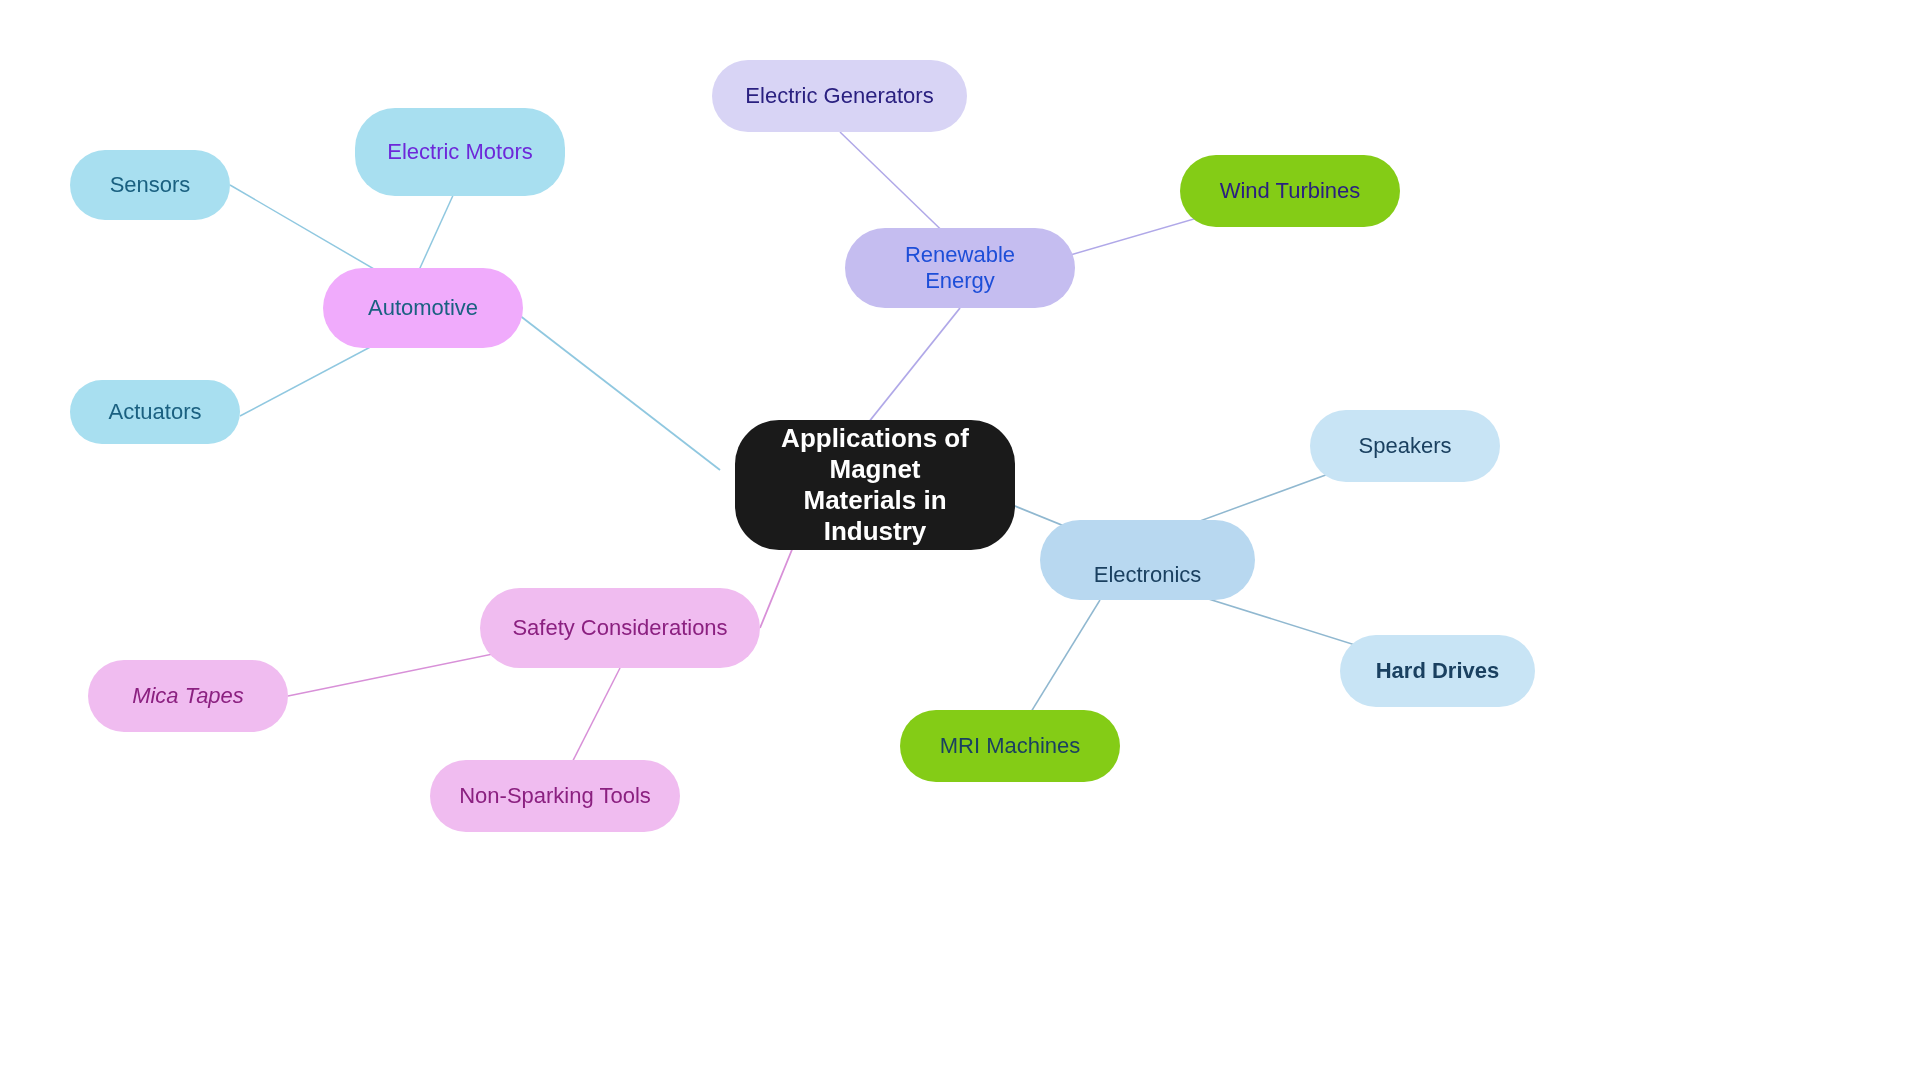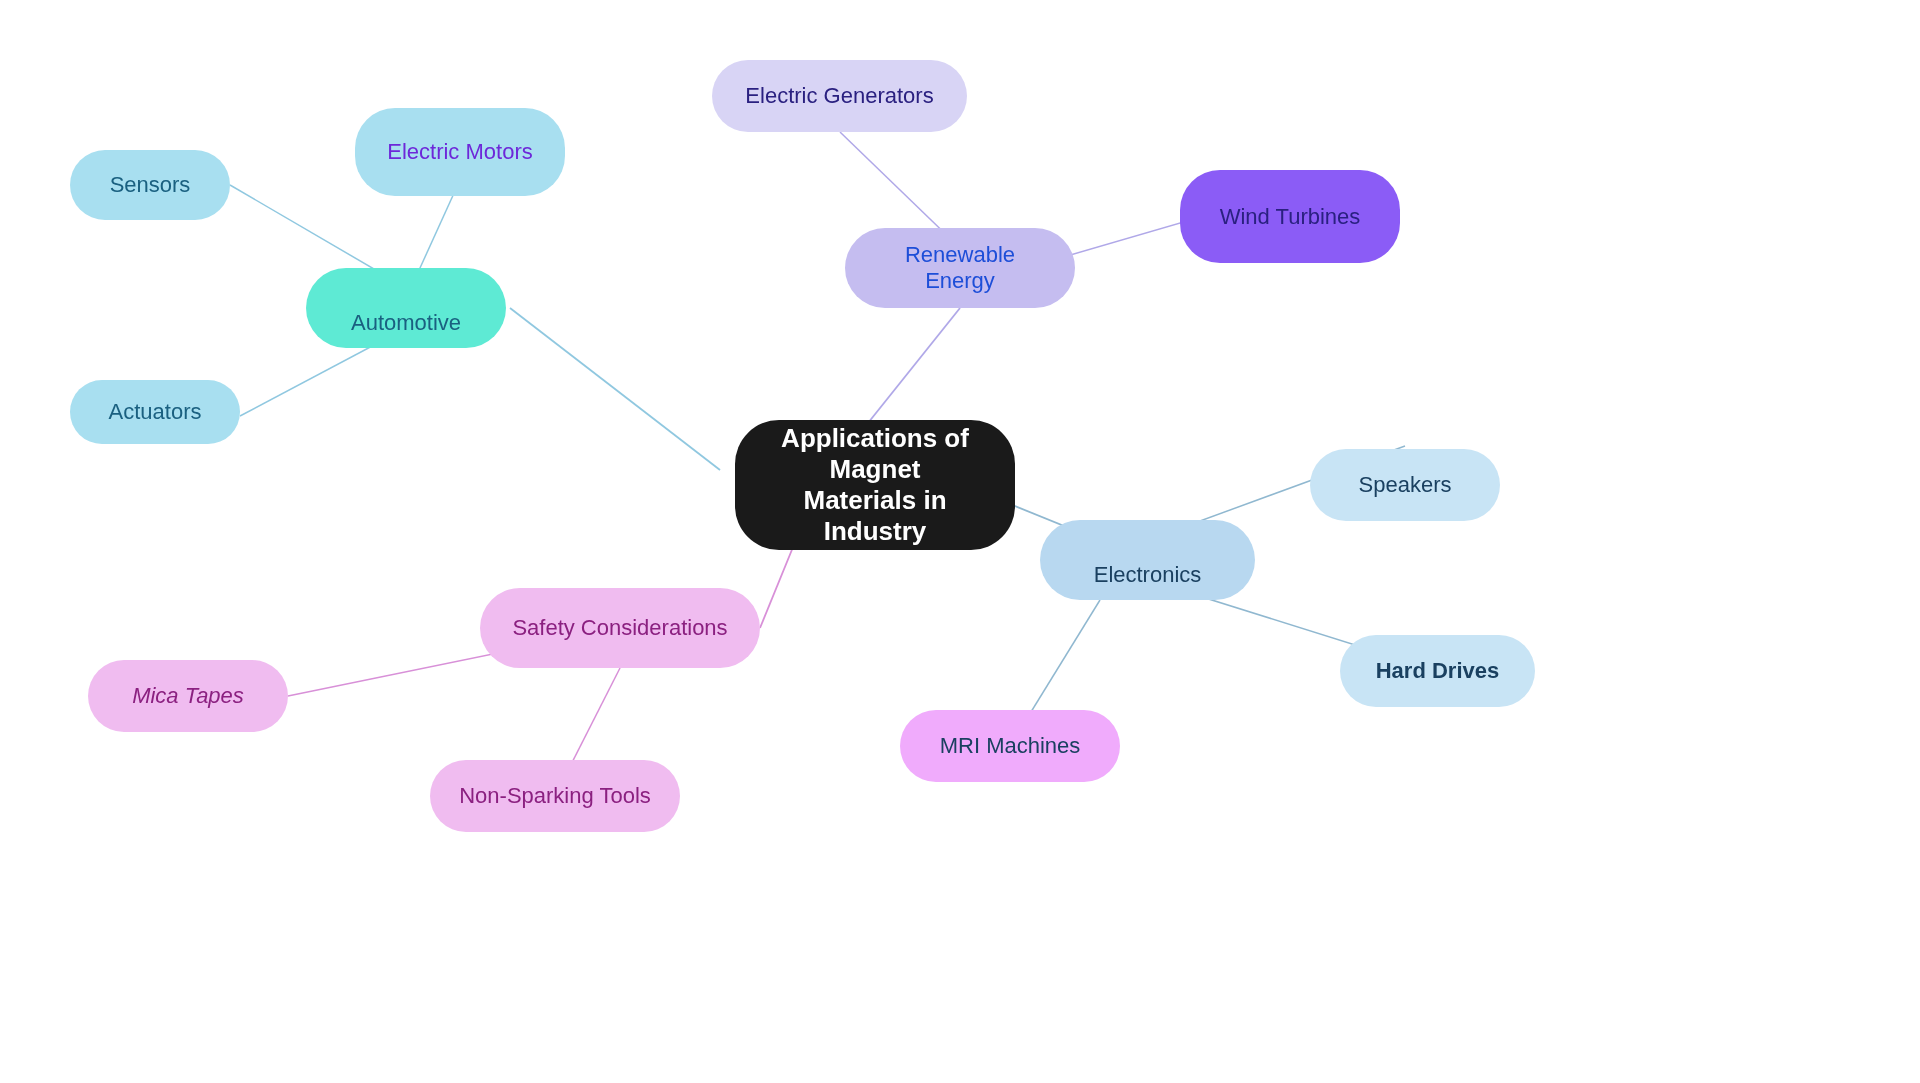--- a/index.html
+++ b/index.html
@@ -35,27 +35,26 @@
       font-size: 26px;
       font-weight: 600;
       width: 280px;
       height: 130px;
       left: 720px;
       top: 420px;
       border-radius: 44px;
       margin-left: 15px;
     }
     .node-automotive {
-      background: #5eead4;
+      background: #f0abfc;
       color: #1a6080;
       width: 200px;
       height: 80px;
-      left: 306px;
+      left: 323px;
       top: 268px;
-      align-items: flex-end;
     }
     .node-sensors {
       background: #a8dff0;
       color: #1a6080;
       width: 160px;
       height: 70px;
       left: 70px;
       top: 150px;
     }
     .node-electric-motors {
@@ -84,26 +83,26 @@
     }
     .node-electric-generators {
       background: #d8d4f5;
       color: #2a2080;
       width: 255px;
       height: 72px;
       left: 712px;
       top: 60px;
     }
     .node-wind-turbines {
-      background: #8b5cf6;
+      background: #84cc16;
       color: #2a2080;
       width: 220px;
-      height: 93px;
+      height: 72px;
       left: 1180px;
-      top: 170px;
+      top: 155px;
     }
     .node-safety {
       background: #f0bcf0;
       color: #8b2080;
       width: 280px;
       height: 80px;
       left: 480px;
       top: 588px;
     }
     .node-mica {
@@ -132,33 +131,32 @@
       top: 520px;
       align-items: flex-end;
     }
     .node-speakers {
       background: #c8e4f5;
       color: #1a4060;
       width: 190px;
       height: 72px;
       left: 1310px;
       top: 410px;
-      margin-top: 39px;
     }
     .node-hard-drives {
       background: #c8e4f5;
       color: #1a4060;
       width: 195px;
       height: 72px;
       left: 1340px;
       top: 635px;
       font-weight: bold;
     }
     .node-mri {
-      background: #f0abfc;
+      background: #84cc16;
       color: #1a4060;
       width: 220px;
       height: 72px;
       left: 900px;
       top: 710px;
     }
   </style>
 </head>
 <body>
 

